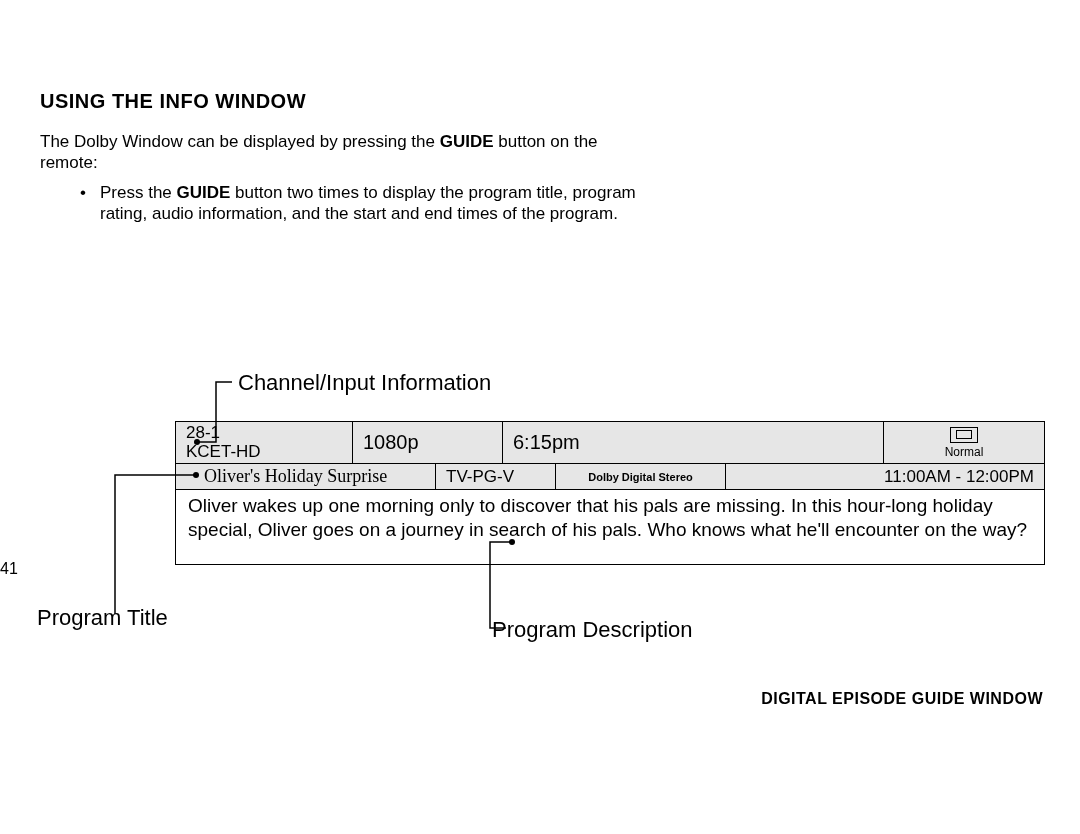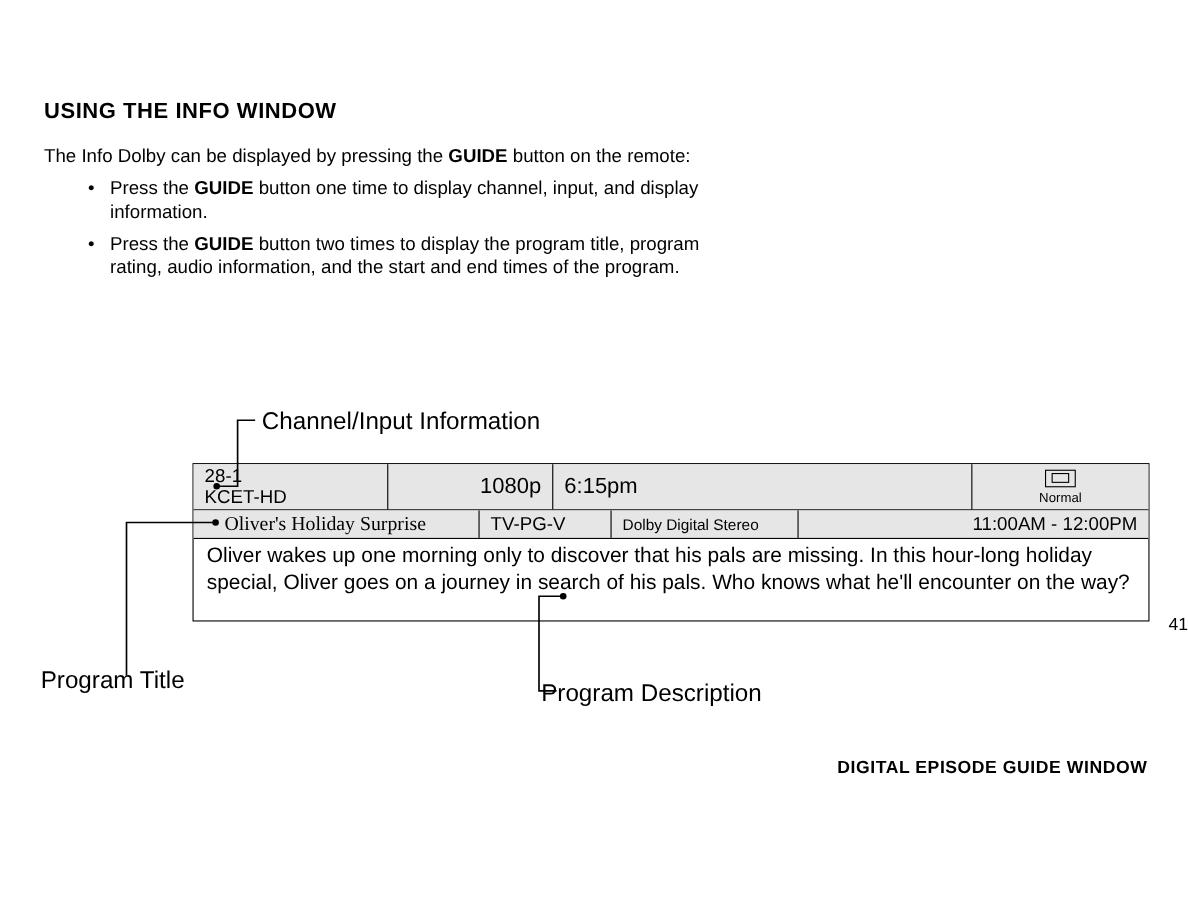--- a/index.html
+++ b/index.html
@@ -99,28 +99,28 @@
   .cell {
     border-right: 1.5px solid #000;
     padding: 2px 10px;
     display: flex;
     flex-direction: column;
     justify-content: center;
   }
   .cell:last-child { border-right: none; text-align: right; }
 
   .row1 .c1 { width: 177px; font-size: 17px; line-height: 1.1; }
-  .row1 .c2 { width: 150px; font-size: 20px; align-items: flex-end; }
+  .row1 .c2 { width: 150px; font-size: 20px; align-items: flex-start; }
   .row1 .c3 { flex: 1; font-size: 20px; }
   .row1 .c4 { width: 160px; font-size: 12px; align-items: center; }
 
   .row2 { min-height: 26px; }
   .row2 .c1 { width: 260px; font-size: 18px; padding-left: 28px; font-family: Liberation Serif, serif; }
   .row2 .c2 { width: 120px; font-size: 17px; }
-  .row2 .c3 { width: 170px; font-size: 14px; justify-content: center; }
+  .row2 .c3 { width: 170px; font-size: 11px; align-items: center; justify-content: center; font-weight: bold; }
   .row2 .c4 { flex: 1; font-size: 17px; }
 
   .aspect-icon {
     width: 28px; height: 16px;
     border: 1.5px solid #000;
     display: flex; align-items: center; justify-content: center;
     margin-bottom: 2px;
   }
   .aspect-icon .inner {
     width: 16px; height: 9px; border: 1.5px solid #000;
@@ -139,38 +139,35 @@
     top: 320px;
     font-size: 16px;
     font-weight: bold;
     letter-spacing: 0.5px;
   }
   .page-num {
     position: absolute;
     bottom: 20px;
     left: 0;
     width: 1080px;
-    text-align: right;
+    text-align: left;
     font-size: 16px;
   }
 </style>
 </head>
 <body>
 
 <div class="page">
   <div class="heading">USING THE INFO WINDOW</div>
 
   <div class="intro">
-    <span>The Info Dolby can be displayed by pressing the </span><span class="bold">GUIDE</span><span> button on the remote:</span>
+    <span>The Dolby Window can be displayed by pressing the </span><span class="bold">GUIDE</span><span> button on the remote:</span>
   </div>
 
   <ul class="bullets">
-    <li>
-      <span>Press the </span><span class="bold">GUIDE</span><span> button one time to display channel, input, and display information.</span>
-    </li>
     <li>
       <span>Press the </span><span class="bold">GUIDE</span><span> button two times to display the program title, program rating, audio information, and the start and end times of the program.</span>
     </li>
   </ul>
 
   <div class="diagram-area">
 
     <div class="callout-channel-label">Channel/Input Information</div>
     <div class="callout-title-label">Program Title</div>
     <div class="callout-desc-label">Program Description</div>

